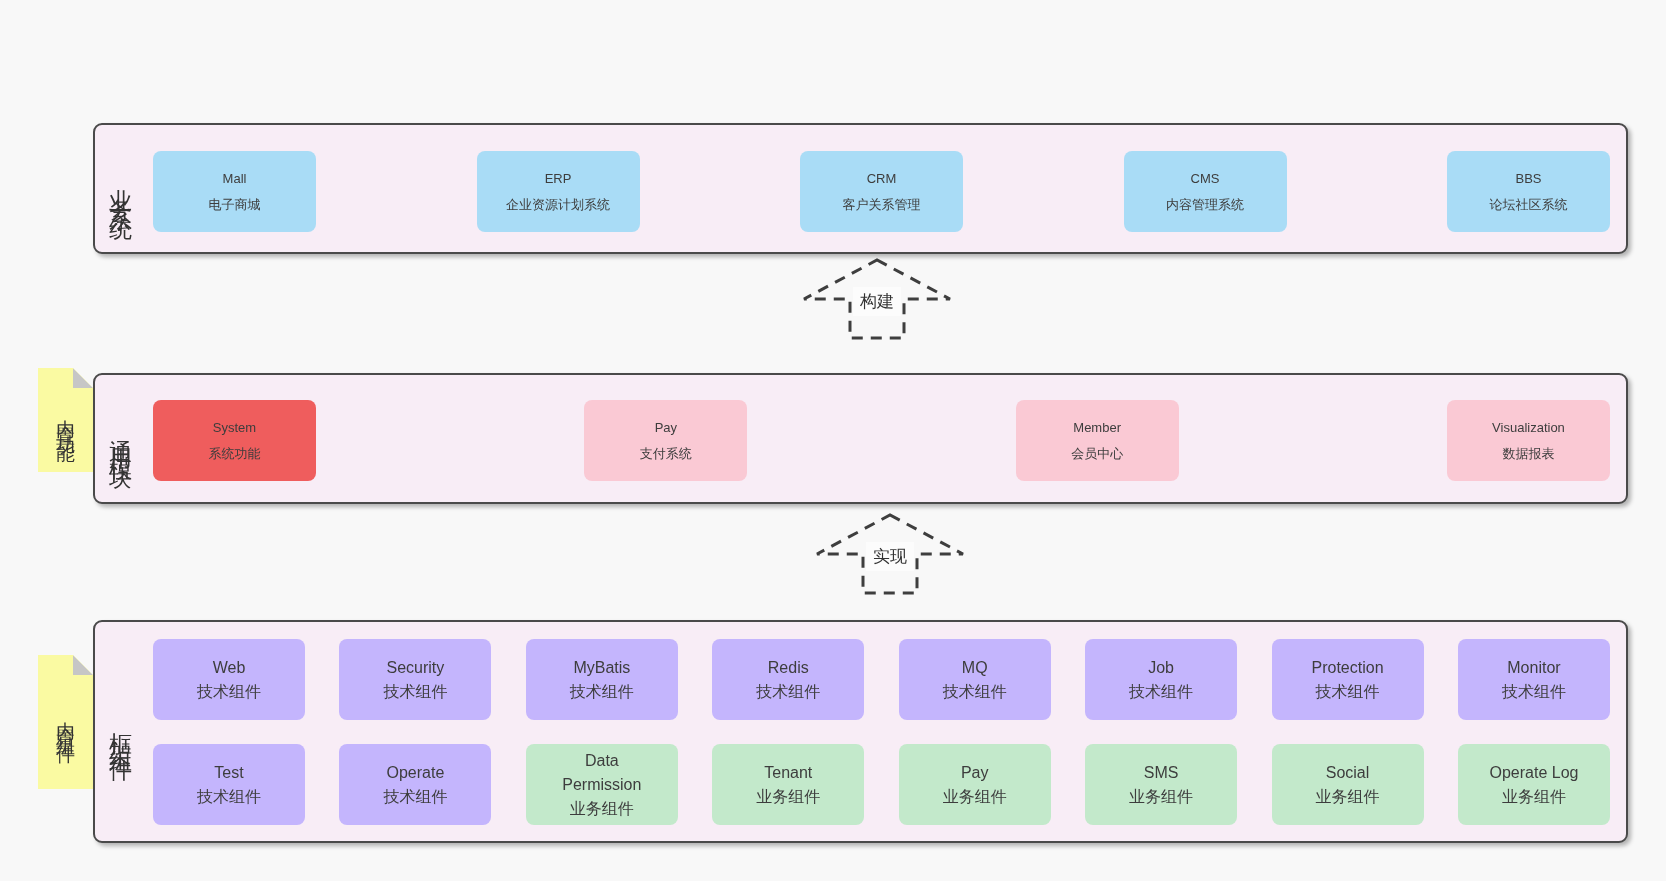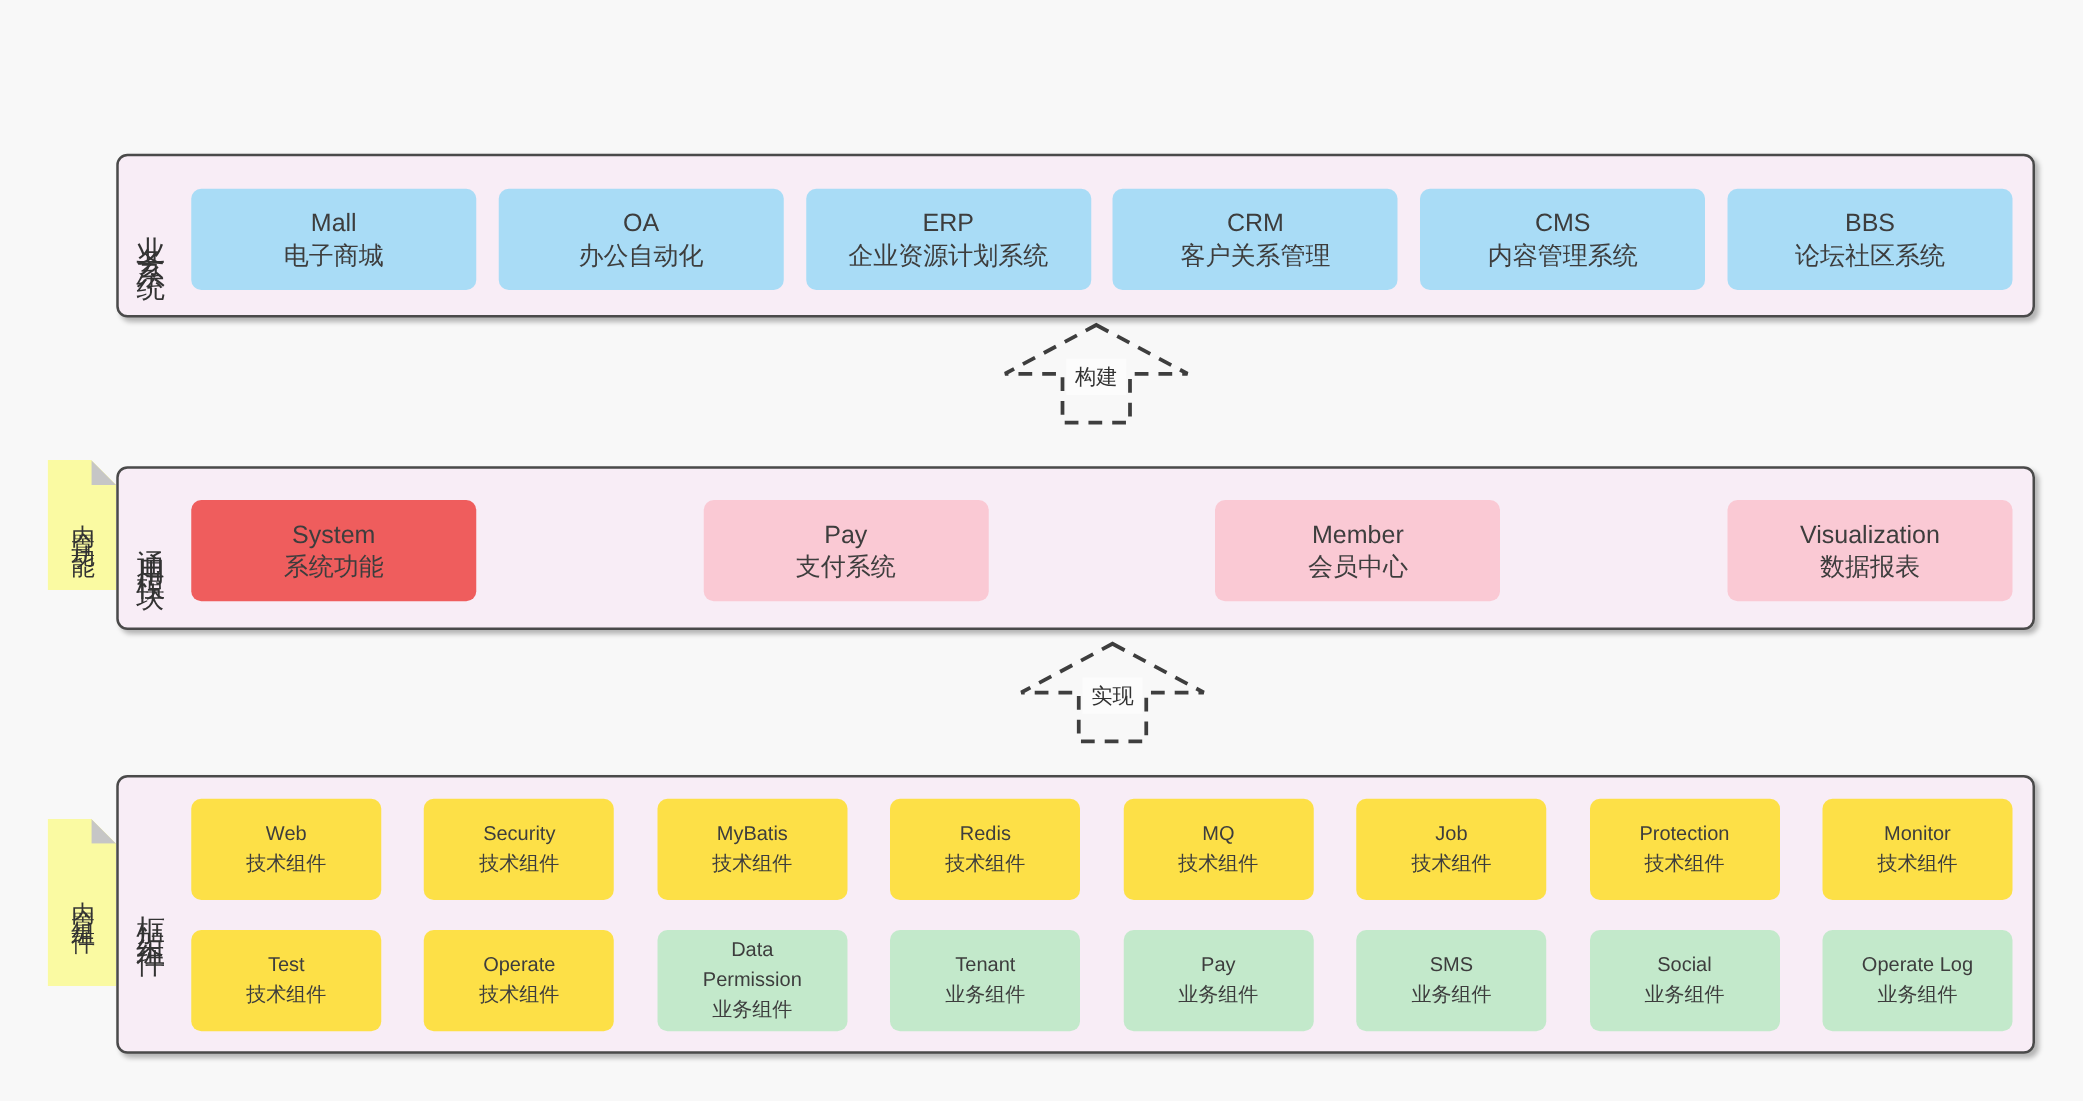--- a/index.html
+++ b/index.html
@@ -49,42 +49,42 @@
     right:16px;
     display:flex;
     justify-content:space-between;
   }
   #section-business .boxes-row { top:26px; }
   #section-modules  .boxes-row { top:25px; }
   #section-framework .row-1 { top:17px; }
   #section-framework .row-2 { top:122px; }
 
   .box {
-    width:228px;
+    width:163px;
     height:81px;
     border-radius:8px;
     display:flex;
     flex-direction:column;
     align-items:center;
     justify-content:center;
     text-align:center;
-    font-size:20px;
+    font-size:13px;
     line-height:26px;
     padding:0 14px;
   }
   #section-framework .box {
     width:152px;
     line-height:24px;
     font-size:16px;
     padding:0 18px;
   }
   .box-blue       { background:#a9dcf6; }
   .box-red        { background:#ef5d5d;text-align:right; }
   .box-pink       { background:#fac9d4; }
-  .box-green      { background:#fde047; }
+  .box-green      { background:#c4b5fd; }
   .box-lightgreen { background:#c3e9cb; }
 
   
   .sticky {
     position:absolute;
     left:38px;
     width:55px;
     background:#fafaa2;
     z-index:1;
     clip-path:polygon(0 0, calc(100% - 20px) 0, 100% 20px, 100% 100%, 0 100%);
@@ -148,24 +148,20 @@
 </div>
 
 <div class="section" id="section-business">
   <span class="section-label v-text">业务系统</span>
   <div class="boxes-row">
     <div class="box box-blue">
       <div>Mall</div>
       <div>电子商城</div>
     </div>
     <div class="box box-blue">
-      <div>OA</div>
-      <div>办公自动化</div>
-    </div>
-    <div class="box box-blue">
       <div>ERP</div>
       <div>企业资源计划系统</div>
     </div>
     <div class="box box-blue">
       <div>CRM</div>
       <div>客户关系管理</div>
     </div>
     <div class="box box-blue">
       <div>CMS</div>
       <div>内容管理系统</div>

